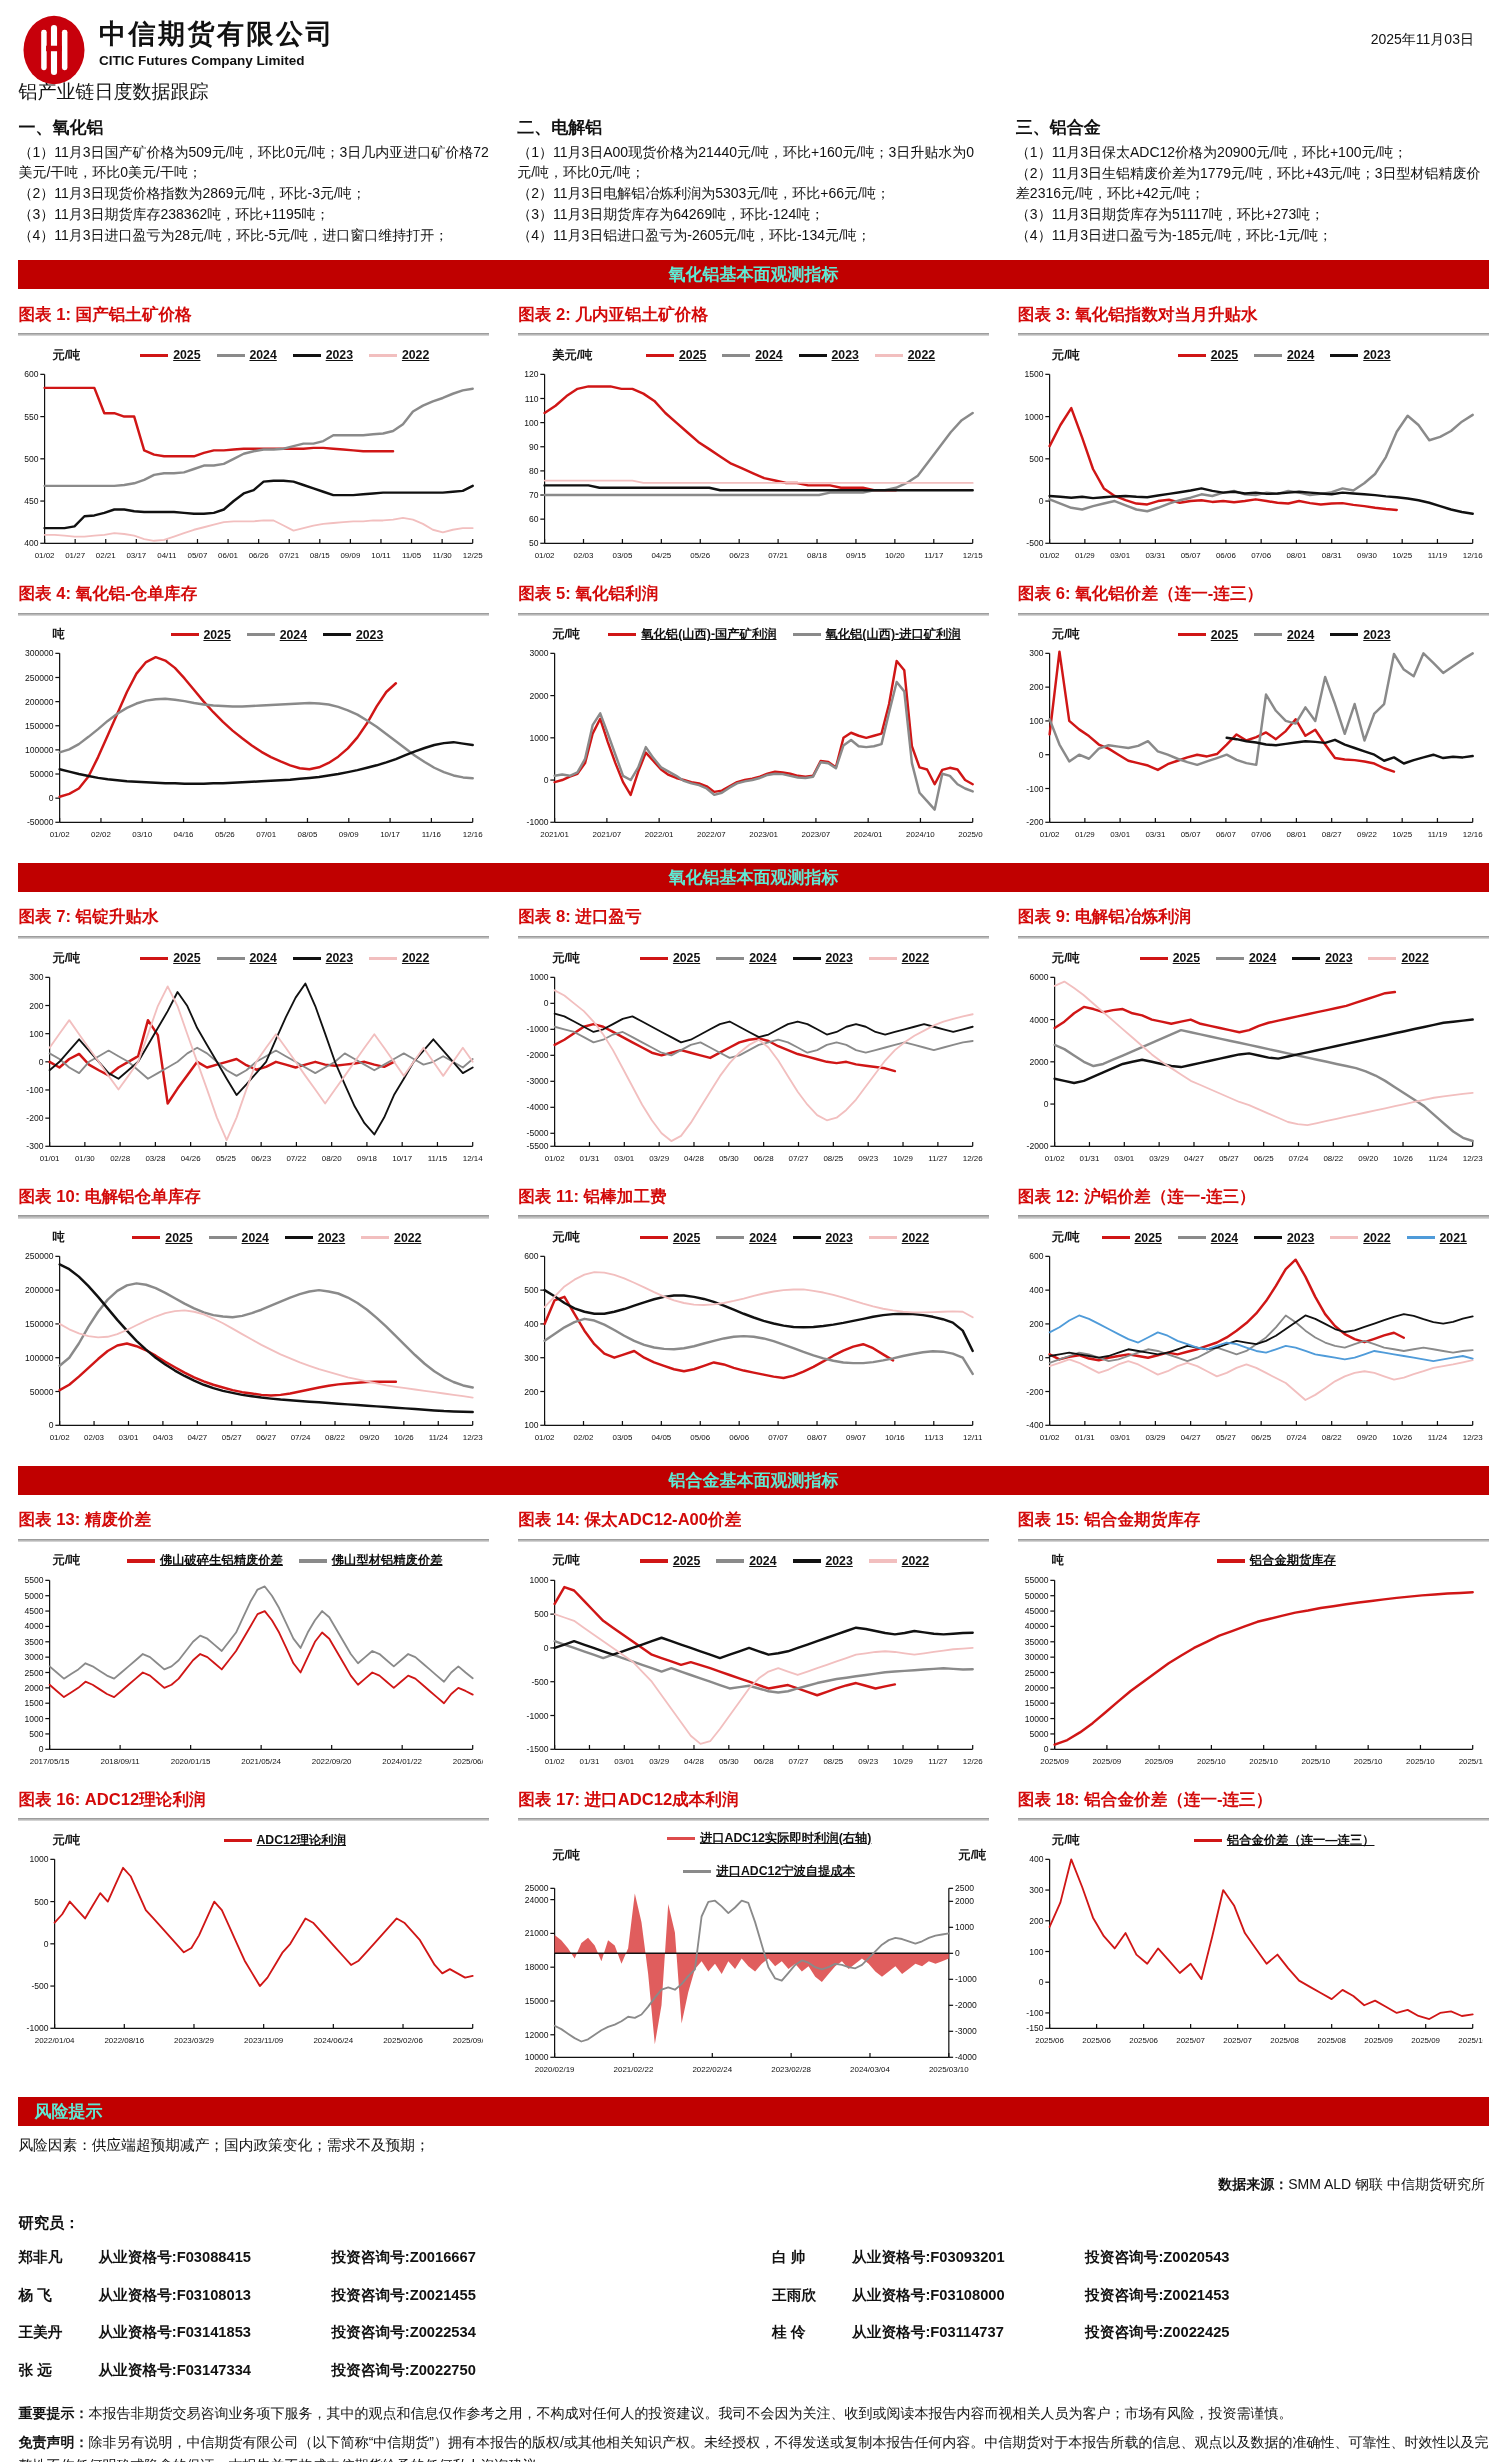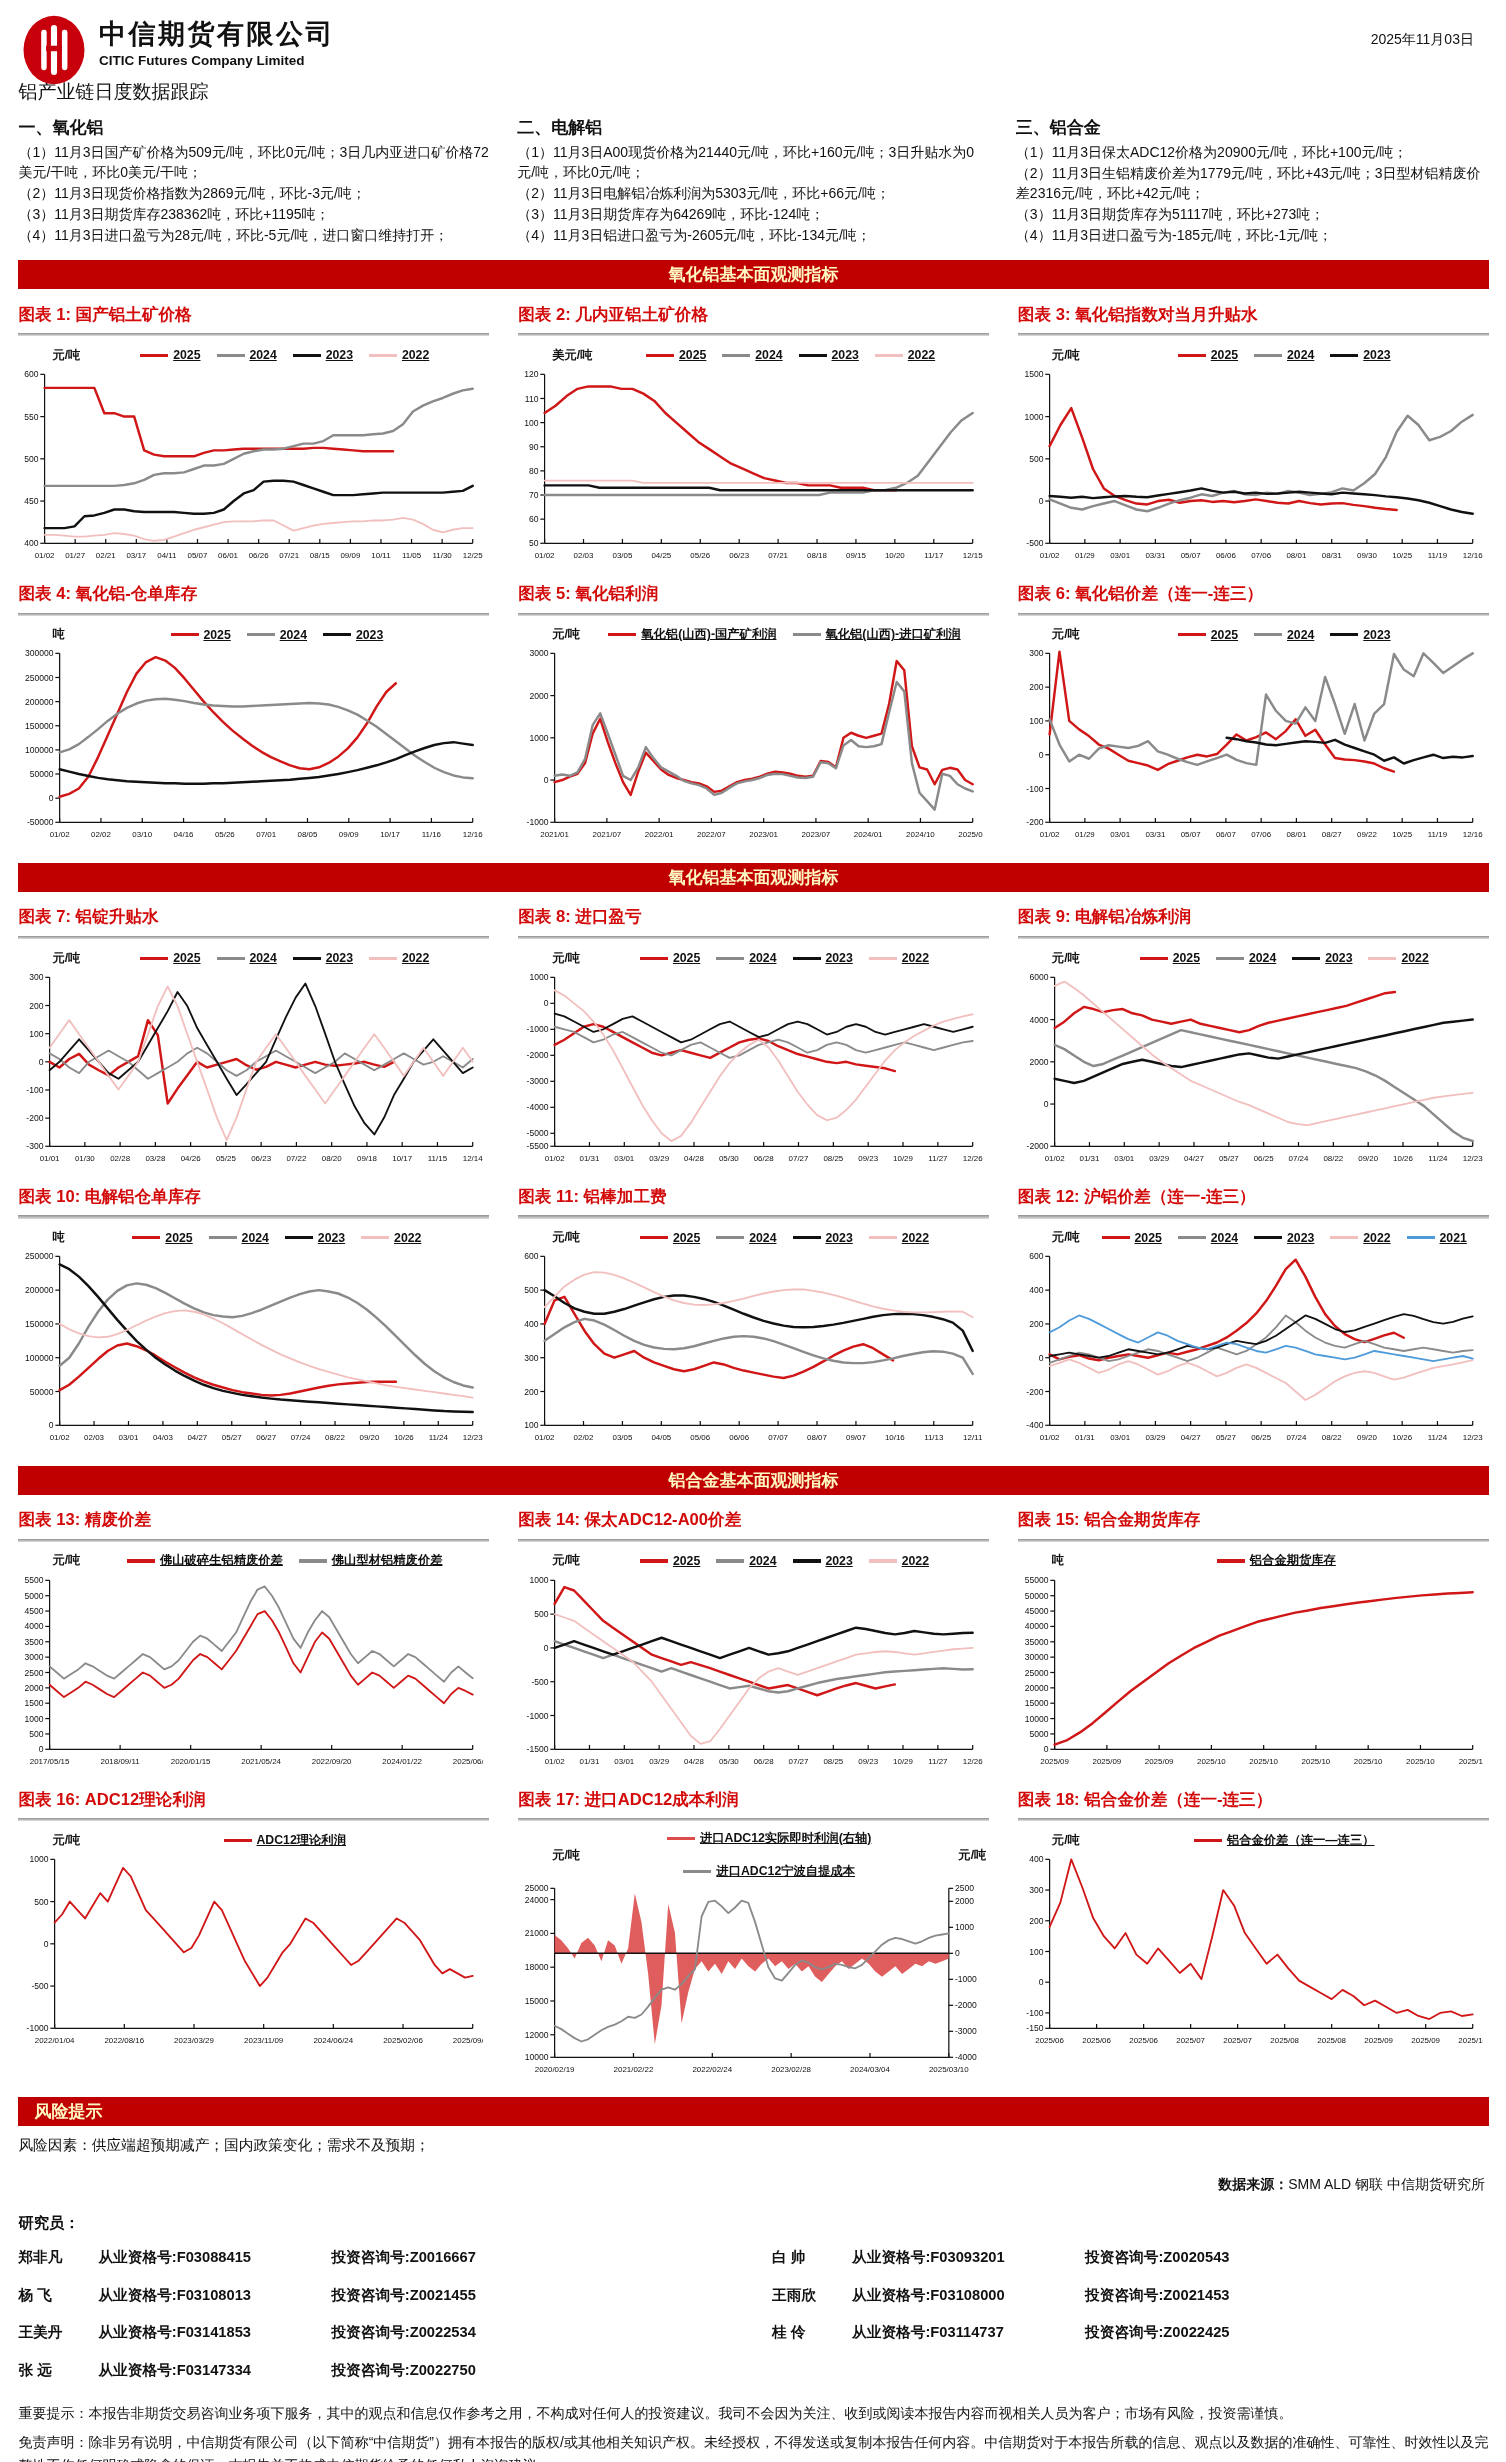--- a/index.html
+++ b/index.html
@@ -11,21 +11,21 @@
   .logo-names{padding-top:2.5px;}
   .co-cn{font-size:27px;font-weight:bold;letter-spacing:2.5px;}
   .co-en{font-size:13.5px;font-weight:bold;margin-top:1.2px;}
   .hdr-date{position:absolute;right:14.7px;top:17px;font-size:14px;}
   .page-title{text-align:left;font-size:19px;font-weight:normal;margin:-27px 0 11px;}
   
   .summary{display:grid;grid-template-columns:1fr 1fr 1fr;column-gap:26px;margin-top:6.1px;}
   .sum-h{font-size:17px;font-weight:bold;margin:0 0 4.9px;}
   .sum-li{font-size:14px;line-height:1.42;margin:0 0 1.2px;}
   
-  .band{height:29px;background:#c00000;color:#fef9c3;font-size:17px;font-weight:bold;
+  .band{height:29px;background:#c00000;color:#5eead4;font-size:17px;font-weight:bold;
         display:flex;align-items:center;justify-content:center;margin:12.3px 0 8.6px;}
   .band.left{justify-content:flex-start;padding-left:16px;}
   
   .cgrid{display:grid;grid-template-columns:repeat(3,1fr);column-gap:29px;row-gap:6.1px;margin-bottom:4.9px;}
   .card{padding:2.5px 0 0;}
   .ctitle{color:#d30a0a;font-size:16.6px;font-weight:bold;margin:3.7px 0 7.4px;}
   .cdiv{height:3.1px;background:linear-gradient(#8f8f8f,#e0e0e0);margin:0 0 8.6px;}
   .legrow{display:flex;align-items:center;font-size:12.3px;font-weight:bold;min-height:21px;margin-bottom:1.2px;}
   .unit{white-space:nowrap;margin-left:34px;}
   .unit-r{white-space:nowrap;margin-left:auto;margin-right:2.5px;}
@@ -35,21 +35,21 @@
   
   .risk-text{font-size:14.7px;margin:9.8px 0 17px;}
   .src-line{text-align:right;font-size:14px;margin:21px 3.7px 18.4px;}
   .src-line b{font-weight:bold;}
   .res-h{font-size:15.3px;font-weight:bold;margin:6.1px 0 14.7px;}
   .res-grid{display:grid;grid-template-columns:1fr 1fr;column-gap:37px;}
   .res-row{display:flex;font-size:14.7px;font-weight:bold;margin-bottom:18.4px;}
   .res-name{width:80px;}
   .res-qual{width:233px;}
   .notice{font-size:14px;line-height:1.65;margin:3.7px 0 6.1px;text-align:justify;}
-  .notice b{font-weight:normal;margin-top:44px;}
+  .notice b{font-weight:bold;margin-top:44px;}
   svg text{font-family:"Liberation Sans","DejaVu Sans",sans-serif;}
 </style>
 </head>
 <body>
 
 <div class="page">
 
   <div class="hdr">
     <div class="logo-wrap">
       <svg width="72" height="72" viewBox="0 0 118 118">

